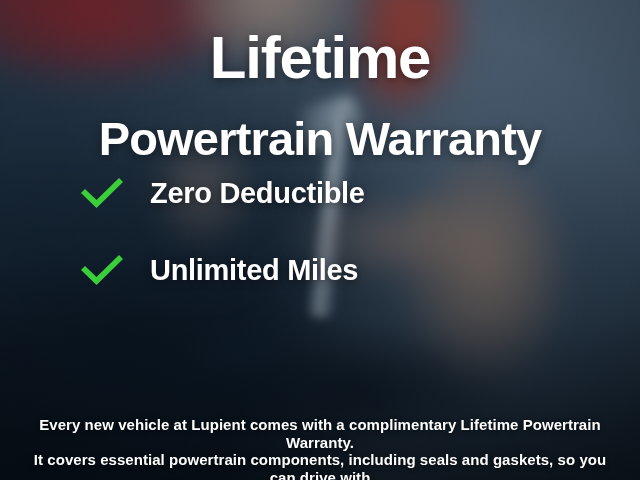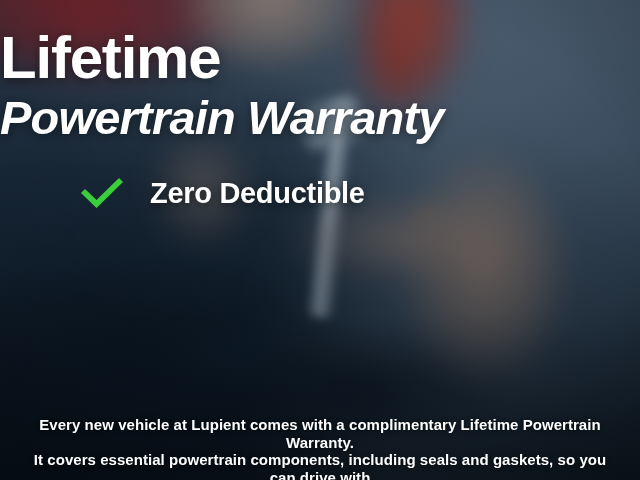--- a/index.html
+++ b/index.html
@@ -118,37 +118,37 @@
   .content {
     position: absolute;
     inset: 0;
     z-index: 5;
   }
 
   .headline {
     position: absolute;
     left: 0; right: 0;
     top: 28px;
+    text-align: center;
     color: #ffffff;
   }
   .headline-line1 {
     font-size: 60px;
     font-weight: 700;
     line-height: 1.0;
     letter-spacing: -1.2px;
     text-shadow: 0 2px 10px rgba(0,0,0,0.45);
   }
   .headline-line2 {
     font-size: 47px;
     font-weight: 700;
     line-height: 1.05;
     letter-spacing: -0.8px;
-    margin-top: 5px;
+    margin-top: 26px;
     text-shadow: 0 2px 10px rgba(0,0,0,0.45);
-    font-style: italic;
   }
 
   .feature-list {
     position: absolute;
     left: 78px;
     top: 176px;
     display: flex;
     flex-direction: column;
     gap: 43px;
   }
@@ -215,20 +215,26 @@
 
     <div class="feature-list">
 
       <div class="feature-row">
         <svg class="check-icon" viewBox="0 0 48 34">
           <path d="M3 17 L7 13 L18.5 24 L41 2 L45 6 L18.5 32 Z" fill="#3ACF3A"></path>
         </svg>
         <span class="feature-label">Zero Deductible</span>
       </div>
 
+      <div class="feature-row">
+        <svg class="check-icon" viewBox="0 0 48 34">
+          <path d="M3 17 L7 13 L18.5 24 L41 2 L45 6 L18.5 32 Z" fill="#3ACF3A"></path>
+        </svg>
+        <span class="feature-label">Unlimited Miles</span>
+      </div>
 
 
     </div>
 
     <div class="footer">
       <span class="footer-line">Every new vehicle at Lupient comes with a complimentary Lifetime Powertrain Warranty.</span>
       <span class="footer-line">It covers essential powertrain components, including seals and gaskets, so you can drive with</span>
     </div>
 
   </div>

